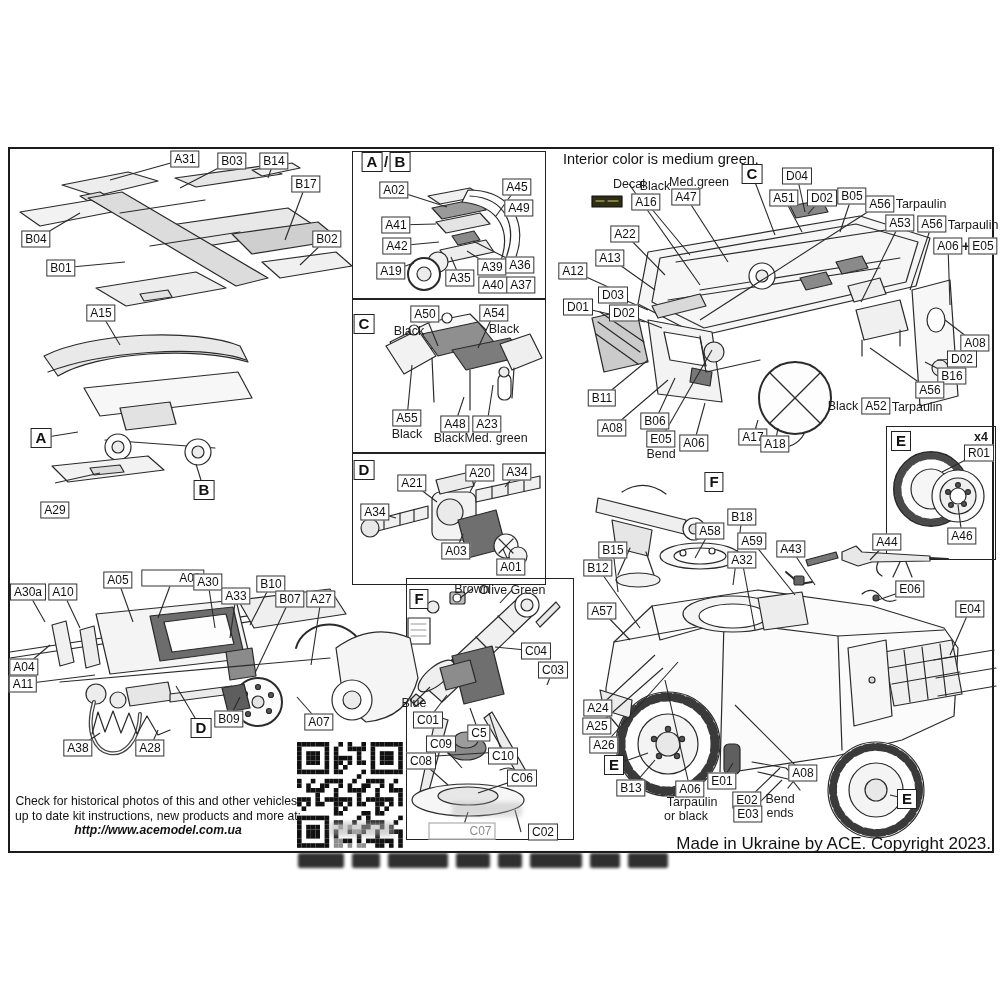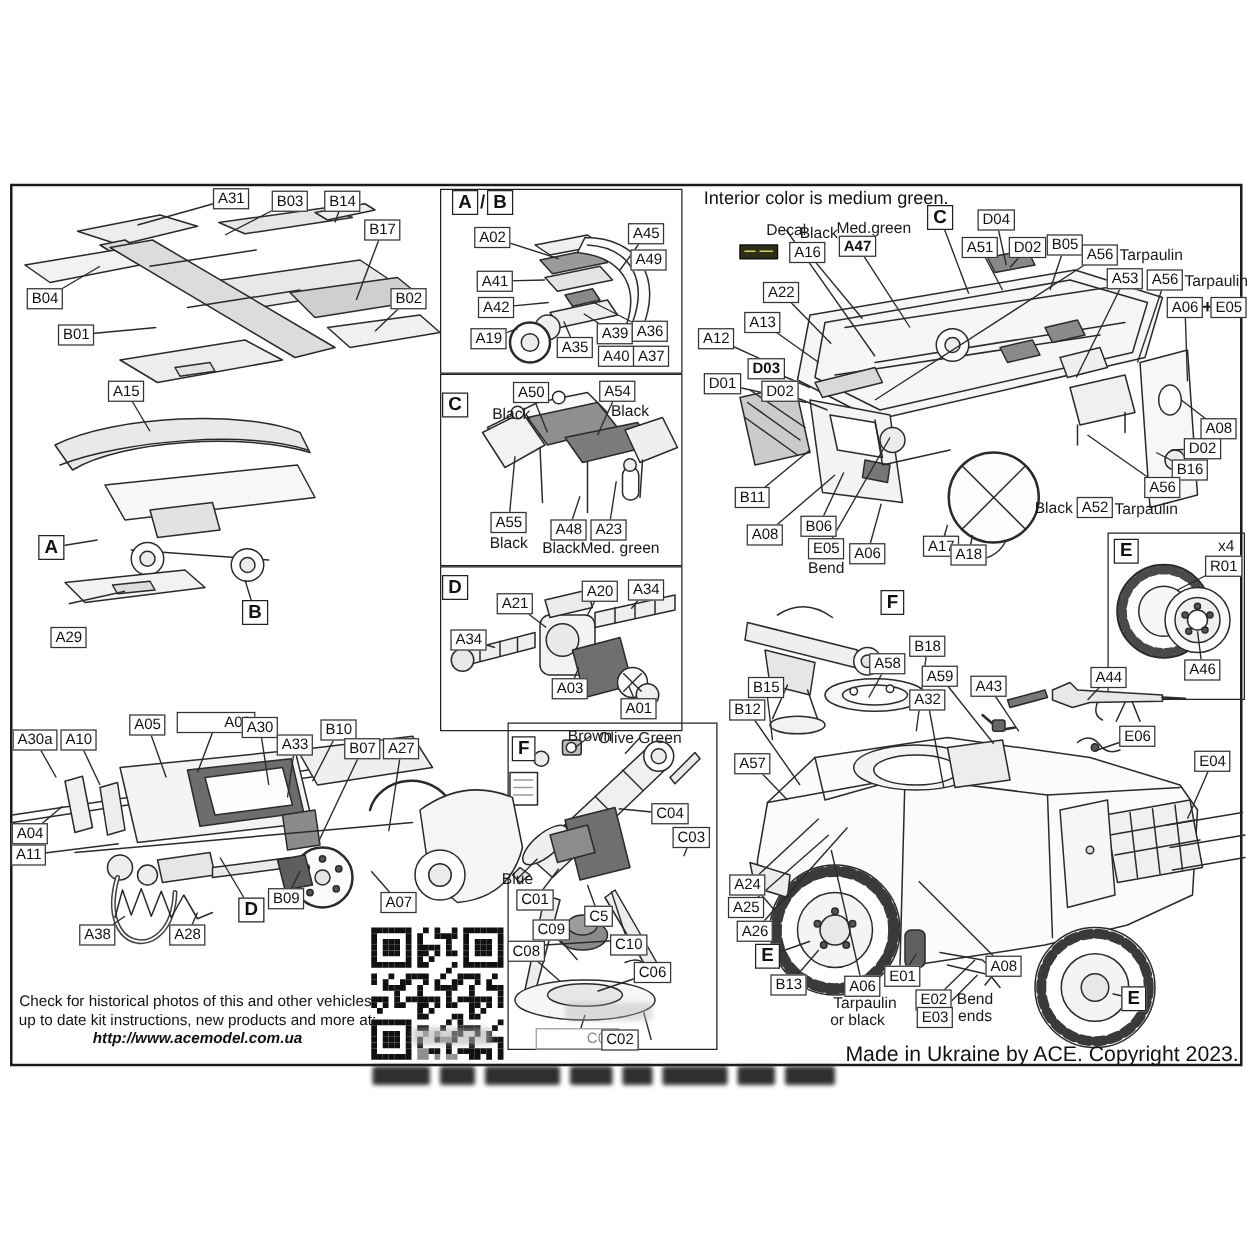--- a/index.html
+++ b/index.html
@@ -726,27 +726,27 @@
     <div class="plabel" style="left: 511px; top: 567px;">A01</div>
     <div class="plabel" style="left: 536px; top: 651px;">C04</div>
     <div class="plabel" style="left: 553px; top: 670px;">C03</div>
     <div class="plabel" style="left: 428px; top: 720px;">C01</div>
     <div class="plabel" style="left: 479px; top: 733px;">C5</div>
     <div class="plabel" style="left: 503px; top: 756px;">C10</div>
     <div class="plabel" style="left: 441px; top: 744px;">C09</div>
     <div class="plabel" style="left: 421px; top: 761px;">C08</div>
     <div class="plabel" style="left: 522px; top: 778px;">C06</div>
     <div class="plabel dim" style="left: 462px; top: 831px;">C07</div>
-    <div class="plabel" style="left: 496px; top: 832px;">C02</div>
+    <div class="plabel" style="left: 543px; top: 832px;">C02</div>
     <div class="plabel" style="left: 646px; top: 202px;">A16</div>
-    <div class="plabel" style="left: 686px; top: 197px; font-weight: bold;">A47</div>
+    <div class="plabel" style="left: 686px; top: 197px;">A47</div>
     <div class="plabel" style="left: 625px; top: 234px;">A22</div>
     <div class="plabel" style="left: 610px; top: 258px;">A13</div>
     <div class="plabel" style="left: 573px; top: 271px;">A12</div>
-    <div class="plabel" style="left: 613px; top: 295px; font-weight: bold;">D03</div>
+    <div class="plabel" style="left: 613px; top: 295px;">D03</div>
     <div class="plabel" style="left: 578px; top: 307px;">D01</div>
     <div class="plabel" style="left: 624px; top: 313px;">D02</div>
     <div class="plabel" style="left: 797px; top: 176px;">D04</div>
     <div class="plabel" style="left: 784px; top: 198px;">A51</div>
     <div class="plabel" style="left: 822px; top: 198px;">D02</div>
     <div class="plabel" style="left: 852px; top: 196px;">B05</div>
     <div class="plabel" style="left: 880px; top: 204px;">A56</div>
     <div class="plabel" style="left: 900px; top: 223px;">A53</div>
     <div class="plabel" style="left: 932px; top: 224px;">A56</div>
     <div class="plabel" style="left: 948px; top: 246px;">A06</div>
@@ -816,21 +816,21 @@
     <div class="ptext big" style="left: 386px; top: 162px;">/</div>
     <div class="ptext big" style="left: 966px; top: 246px;">+</div>
     <div class="ptext" style="left: 629px; top: 184px;">Decal</div>
     <div class="ptext" style="left: 655px; top: 186px;">Black</div>
     <div class="ptext" style="left: 699px; top: 182px;">Med.green</div>
     <div class="ptext" style="left: 921px; top: 204px;">Tarpaulin</div>
     <div class="ptext" style="left: 973px; top: 225px;">Tarpaulin</div>
     <div class="ptext" style="left: 843px; top: 406px;">Black</div>
     <div class="ptext" style="left: 917px; top: 407px;">Tarpaulin</div>
     <div class="ptext" style="left: 661px; top: 454px;">Bend</div>
-    <div class="ptext" style="left: 981px; top: 437px;">x4</div>
+    <div class="ptext" style="left: 981px; top: 437px; font-weight: bold;">x4</div>
     <div class="ptext" style="left: 409px; top: 331px;">Black</div>
     <div class="ptext" style="left: 504px; top: 329px;">Black</div>
     <div class="ptext" style="left: 407px; top: 434px;">Black</div>
     <div class="ptext" style="left: 449px; top: 438px;">Black</div>
     <div class="ptext" style="left: 496px; top: 438px;">Med. green</div>
     <div class="ptext" style="left: 472px; top: 589px;">Brown</div>
     <div class="ptext" style="left: 512px; top: 590px;">Olive Green</div>
     <div class="ptext" style="left: 414px; top: 703px;">Blue</div>
     <div class="ptext" style="left: 692px; top: 802px;">Tarpaulin</div>
     <div class="ptext" style="left: 686px; top: 816px;">or black</div>

